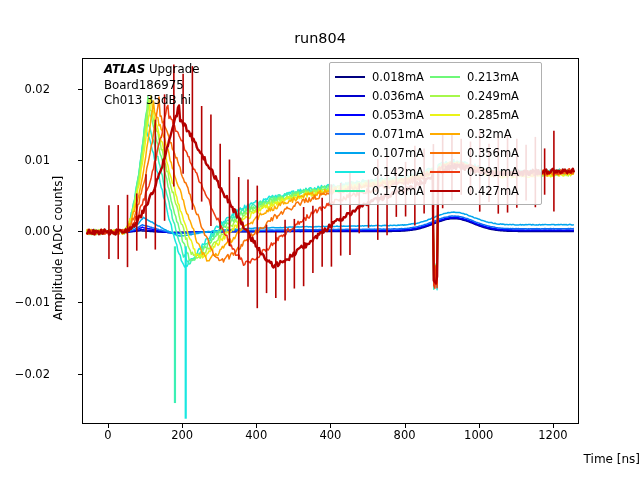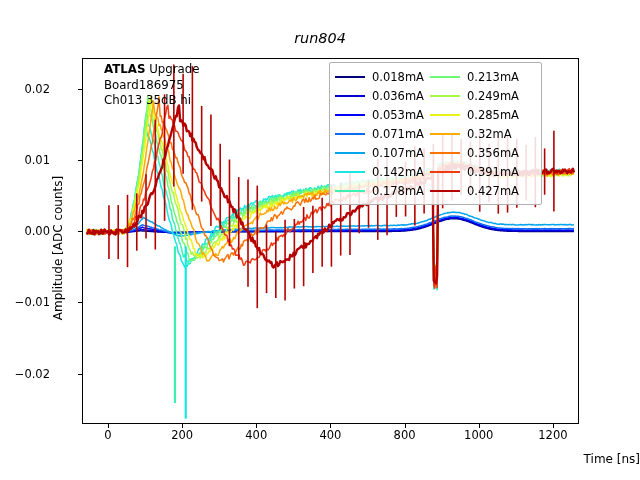--- a/index.html
+++ b/index.html
@@ -20,21 +20,20 @@
     background: #ffffff;
   }
   #chart-title {
     position: absolute;
     left: 0;
     top: 30px;
     width: 640px;
     text-align: center;
     font-size: 14.4px;
     color: #000000;
-    font-style: italic;
   }
   #plot-area {
     position: absolute;
     left: 82px;
     top: 58px;
     width: 497px;
     height: 366px;
     border: 1.1px solid #000000;
     box-sizing: border-box;
     background: #ffffff;
@@ -103,20 +102,21 @@
     position: absolute;
     left: 104px;
     top: 62px;
     font-size: 11.8px;
     color: #000000;
     line-height: 1.33;
     white-space: nowrap;
     z-index: 6;
   }
   #annotation .atlas {
+    font-style: italic;
     font-weight: bold;
   }
   #annotation .upgrade {
     font-weight: normal;
     margin-top: 20px;
   }
   
   #legend {
     position: absolute;
     left: 329px;

